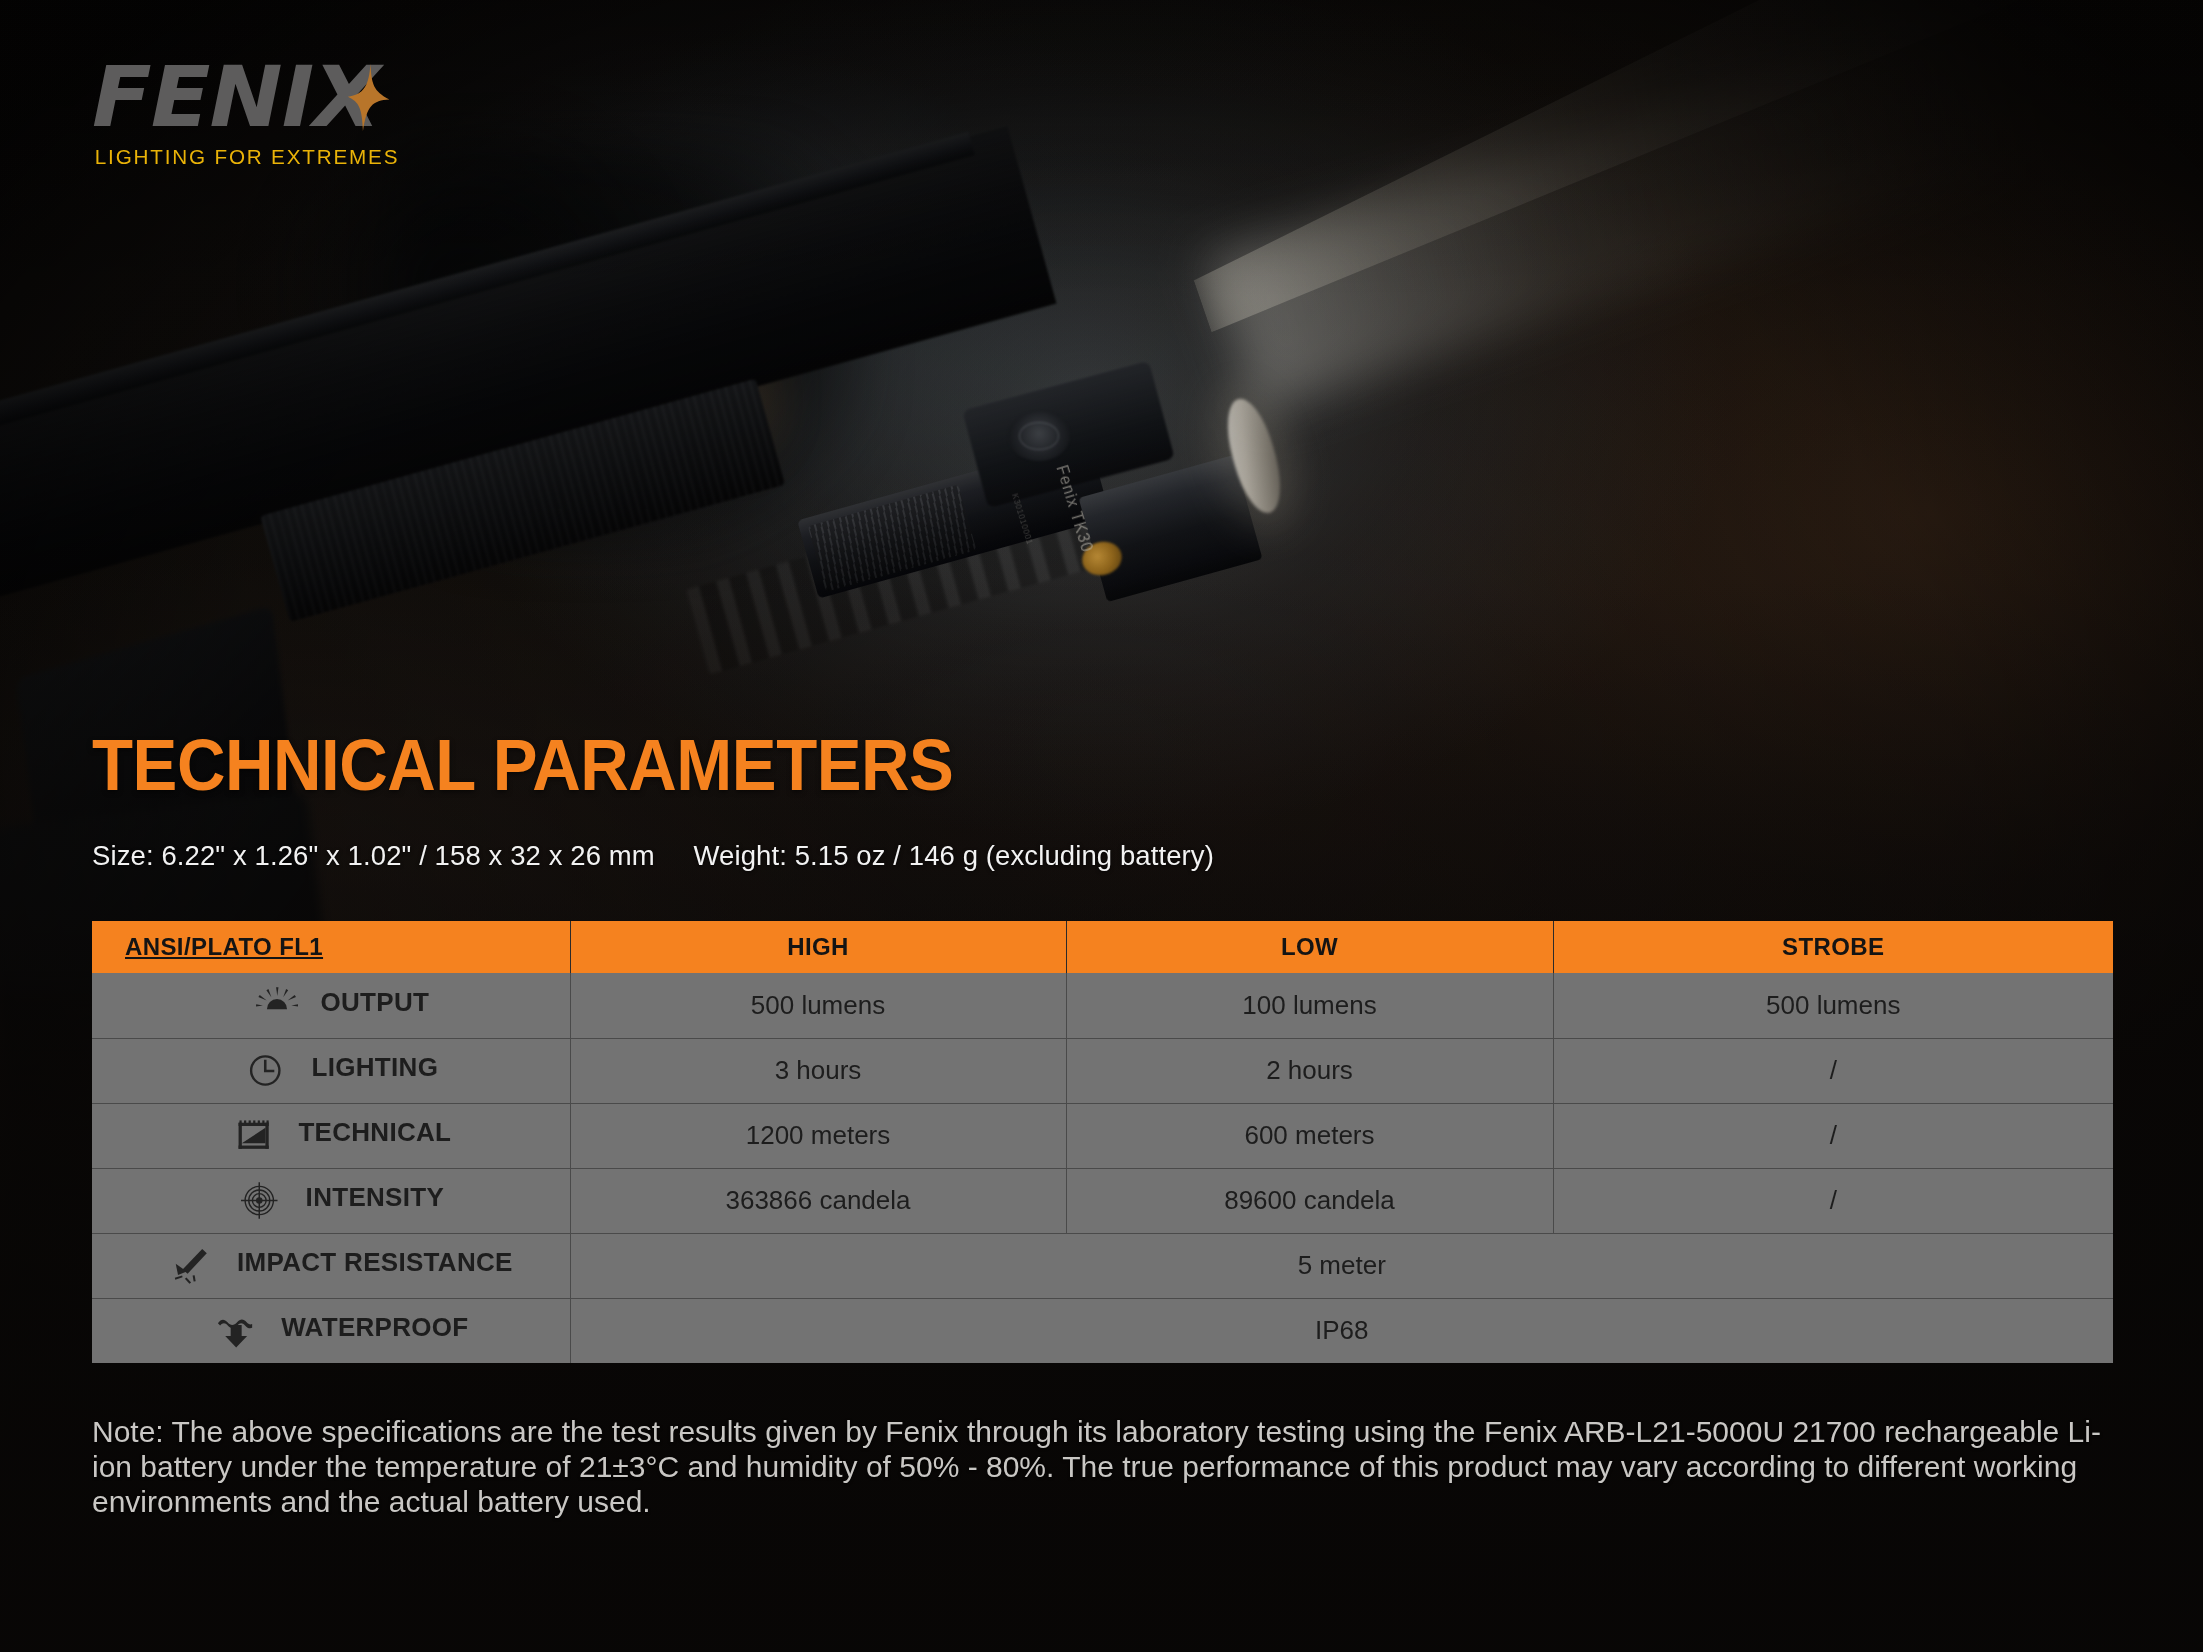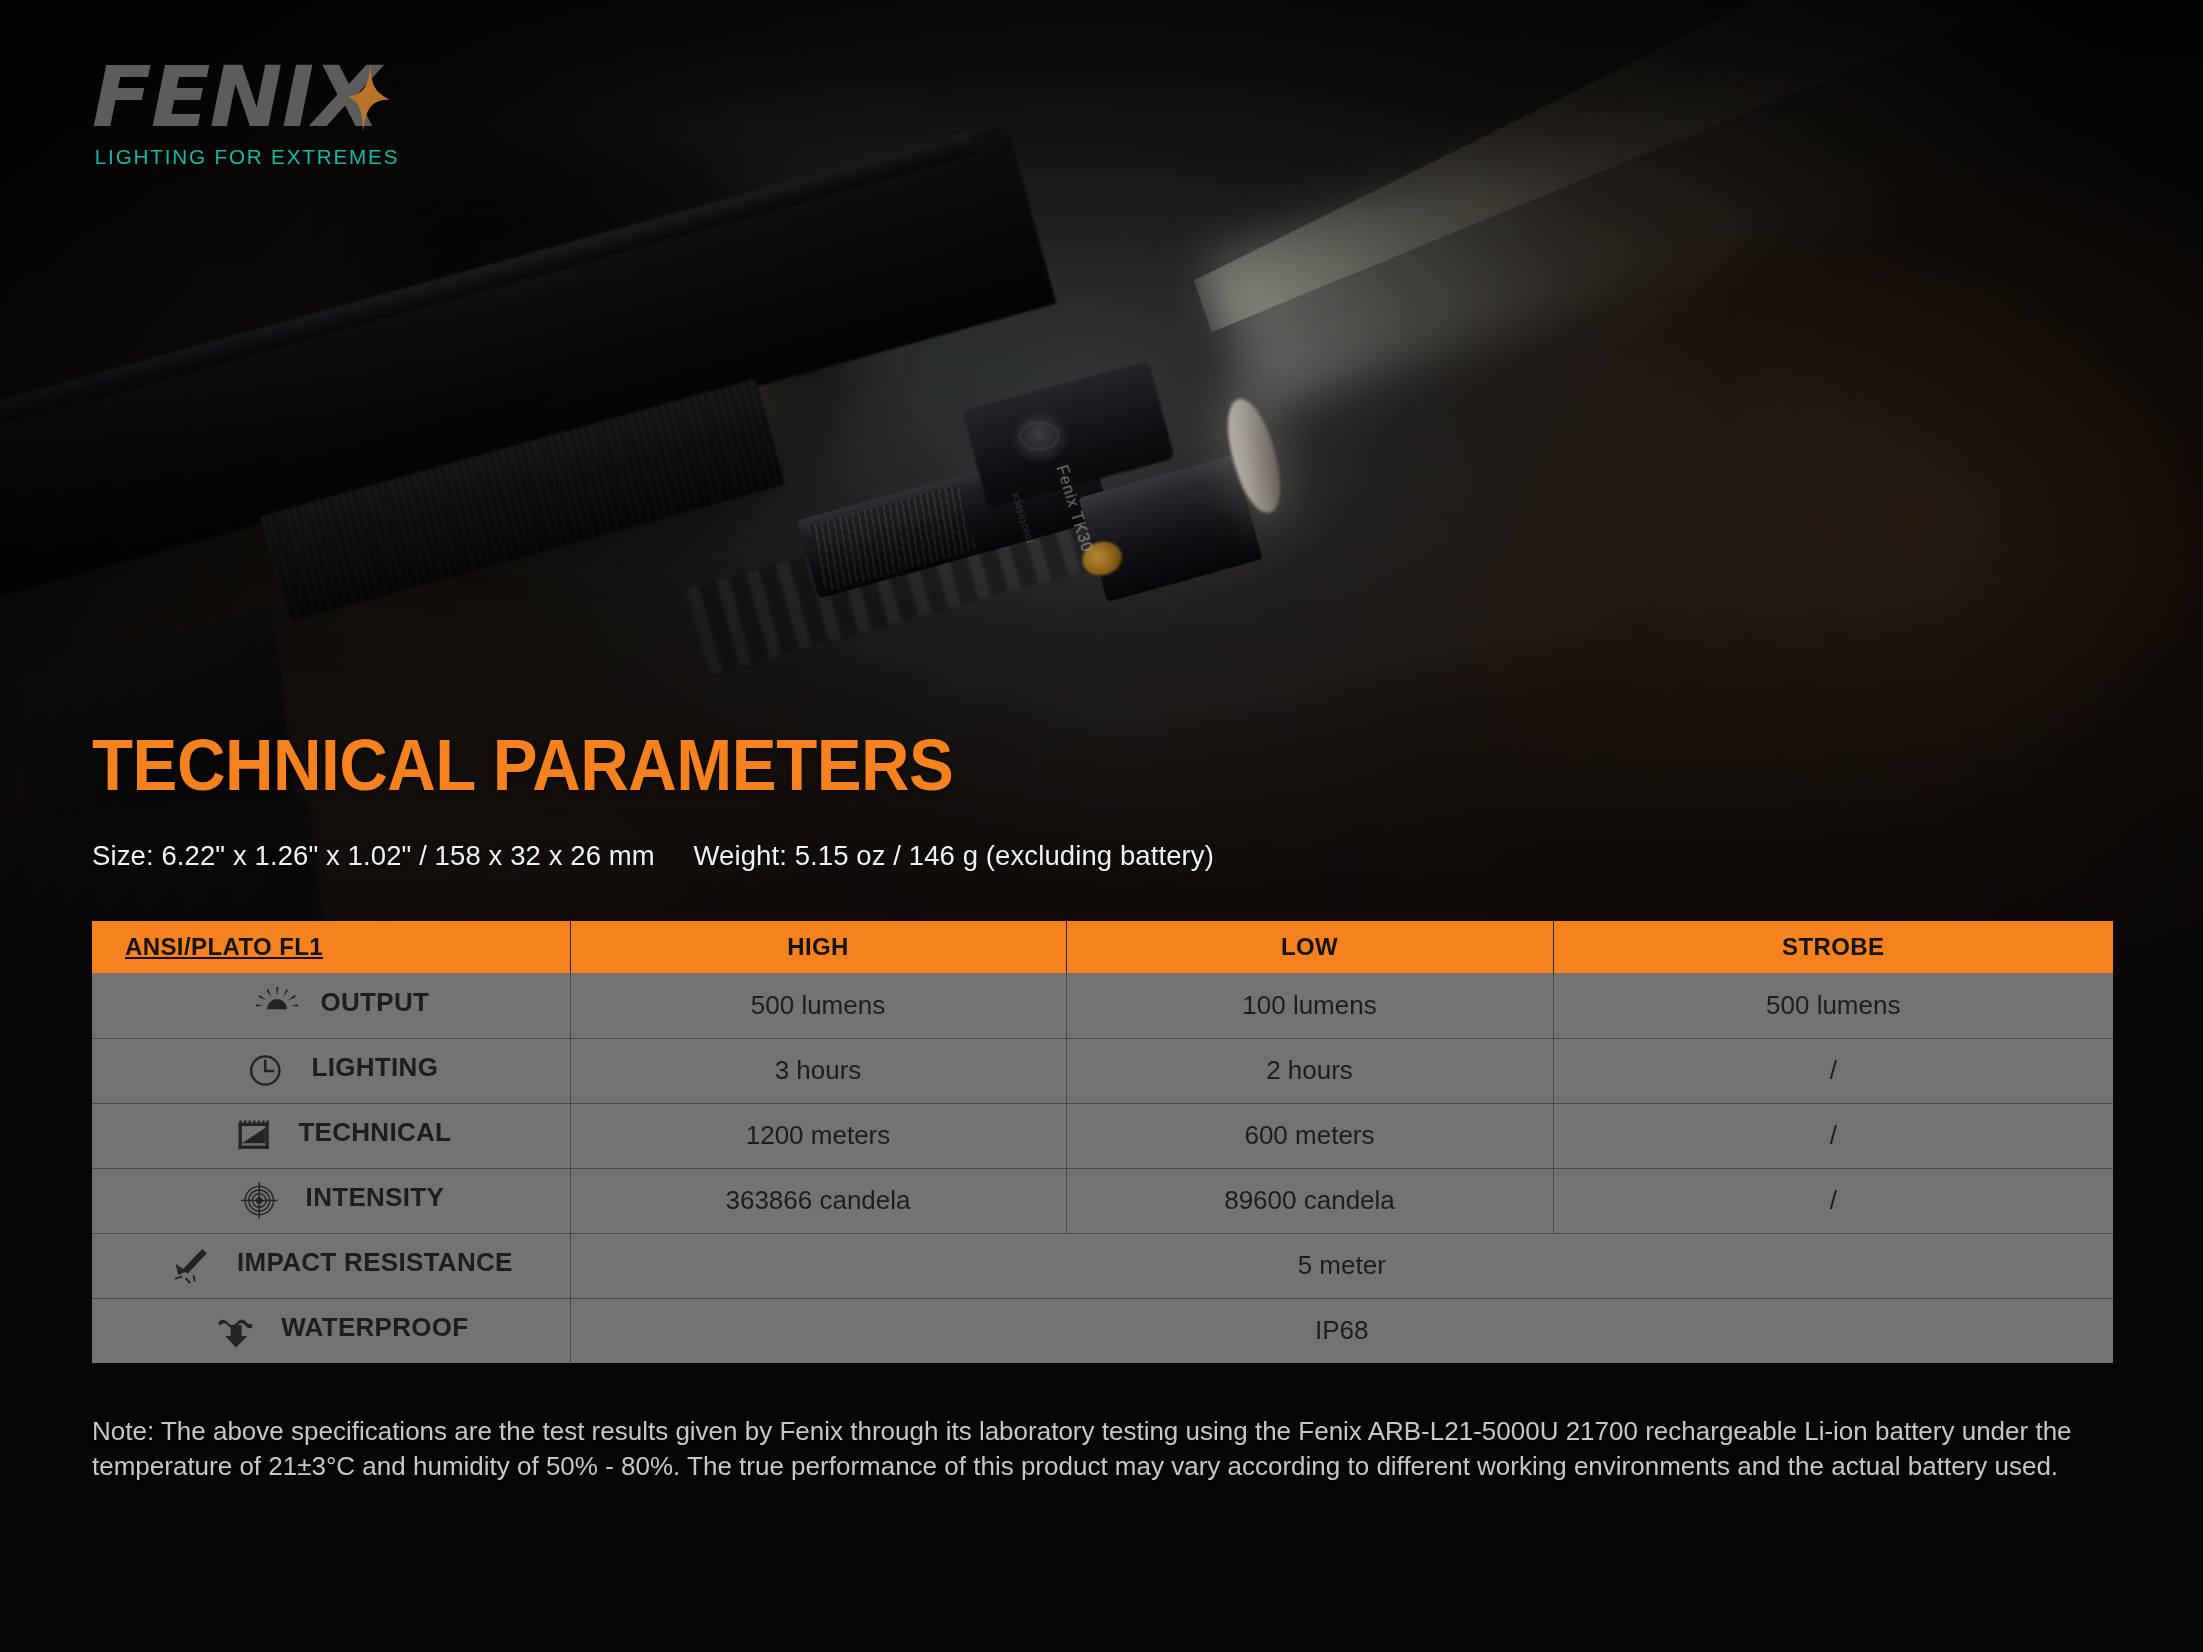--- a/index.html
+++ b/index.html
@@ -195,21 +195,21 @@
     transform:scaleX(1.04);
     transform-origin:left center;
     position:relative;
   }
   .logo-star {
     position:absolute; left:246px; top:5.5px; width:40px; height:68px;
     color:#b8752a;
   }
   .logo-tag {
     margin-top:6.4px; margin-left:2.8px;
-    font-size:20.7px; letter-spacing:1.8px; color:#14b8a6;
+    font-size:20.7px; letter-spacing:1.8px; color:#eab308;
     font-family:"Liberation Sans", sans-serif;
   }
 
   
   .headline {
     position:absolute; left:92px; top:728px;
     font-size:73px; font-weight:bold; color:#F5821F;
     font-family:"Liberation Sans Narrow","Liberation Sans", sans-serif;
     letter-spacing:-0.5px;
     transform:scaleX(0.92); transform-origin:left bottom;
@@ -276,21 +276,21 @@
     width:42px; height:37px;
     vertical-align:-9.2px;
     margin-right:14.7px;
   }
   .ico svg { display:block; width:42px; height:37px; }
   .rowlabel-text { display:inline-block; vertical-align:3.7px; }
 
   
   .note {
     position:absolute; left:92px; top:1414px; width:2039px;
-    font-size:26px; line-height:35px; color:#c9c7c4;
+    font-size:30px; line-height:35px; color:#c9c7c4;
     font-family:"Liberation Sans", sans-serif;
     text-shadow:0 0.9px 2.8px rgba(0,0,0,0.8);
   }
 </style>
 </head>
 <body>
 
 <div id="stage">
   <div class="bg-base"></div>
   <div class="scope-blob"></div>

